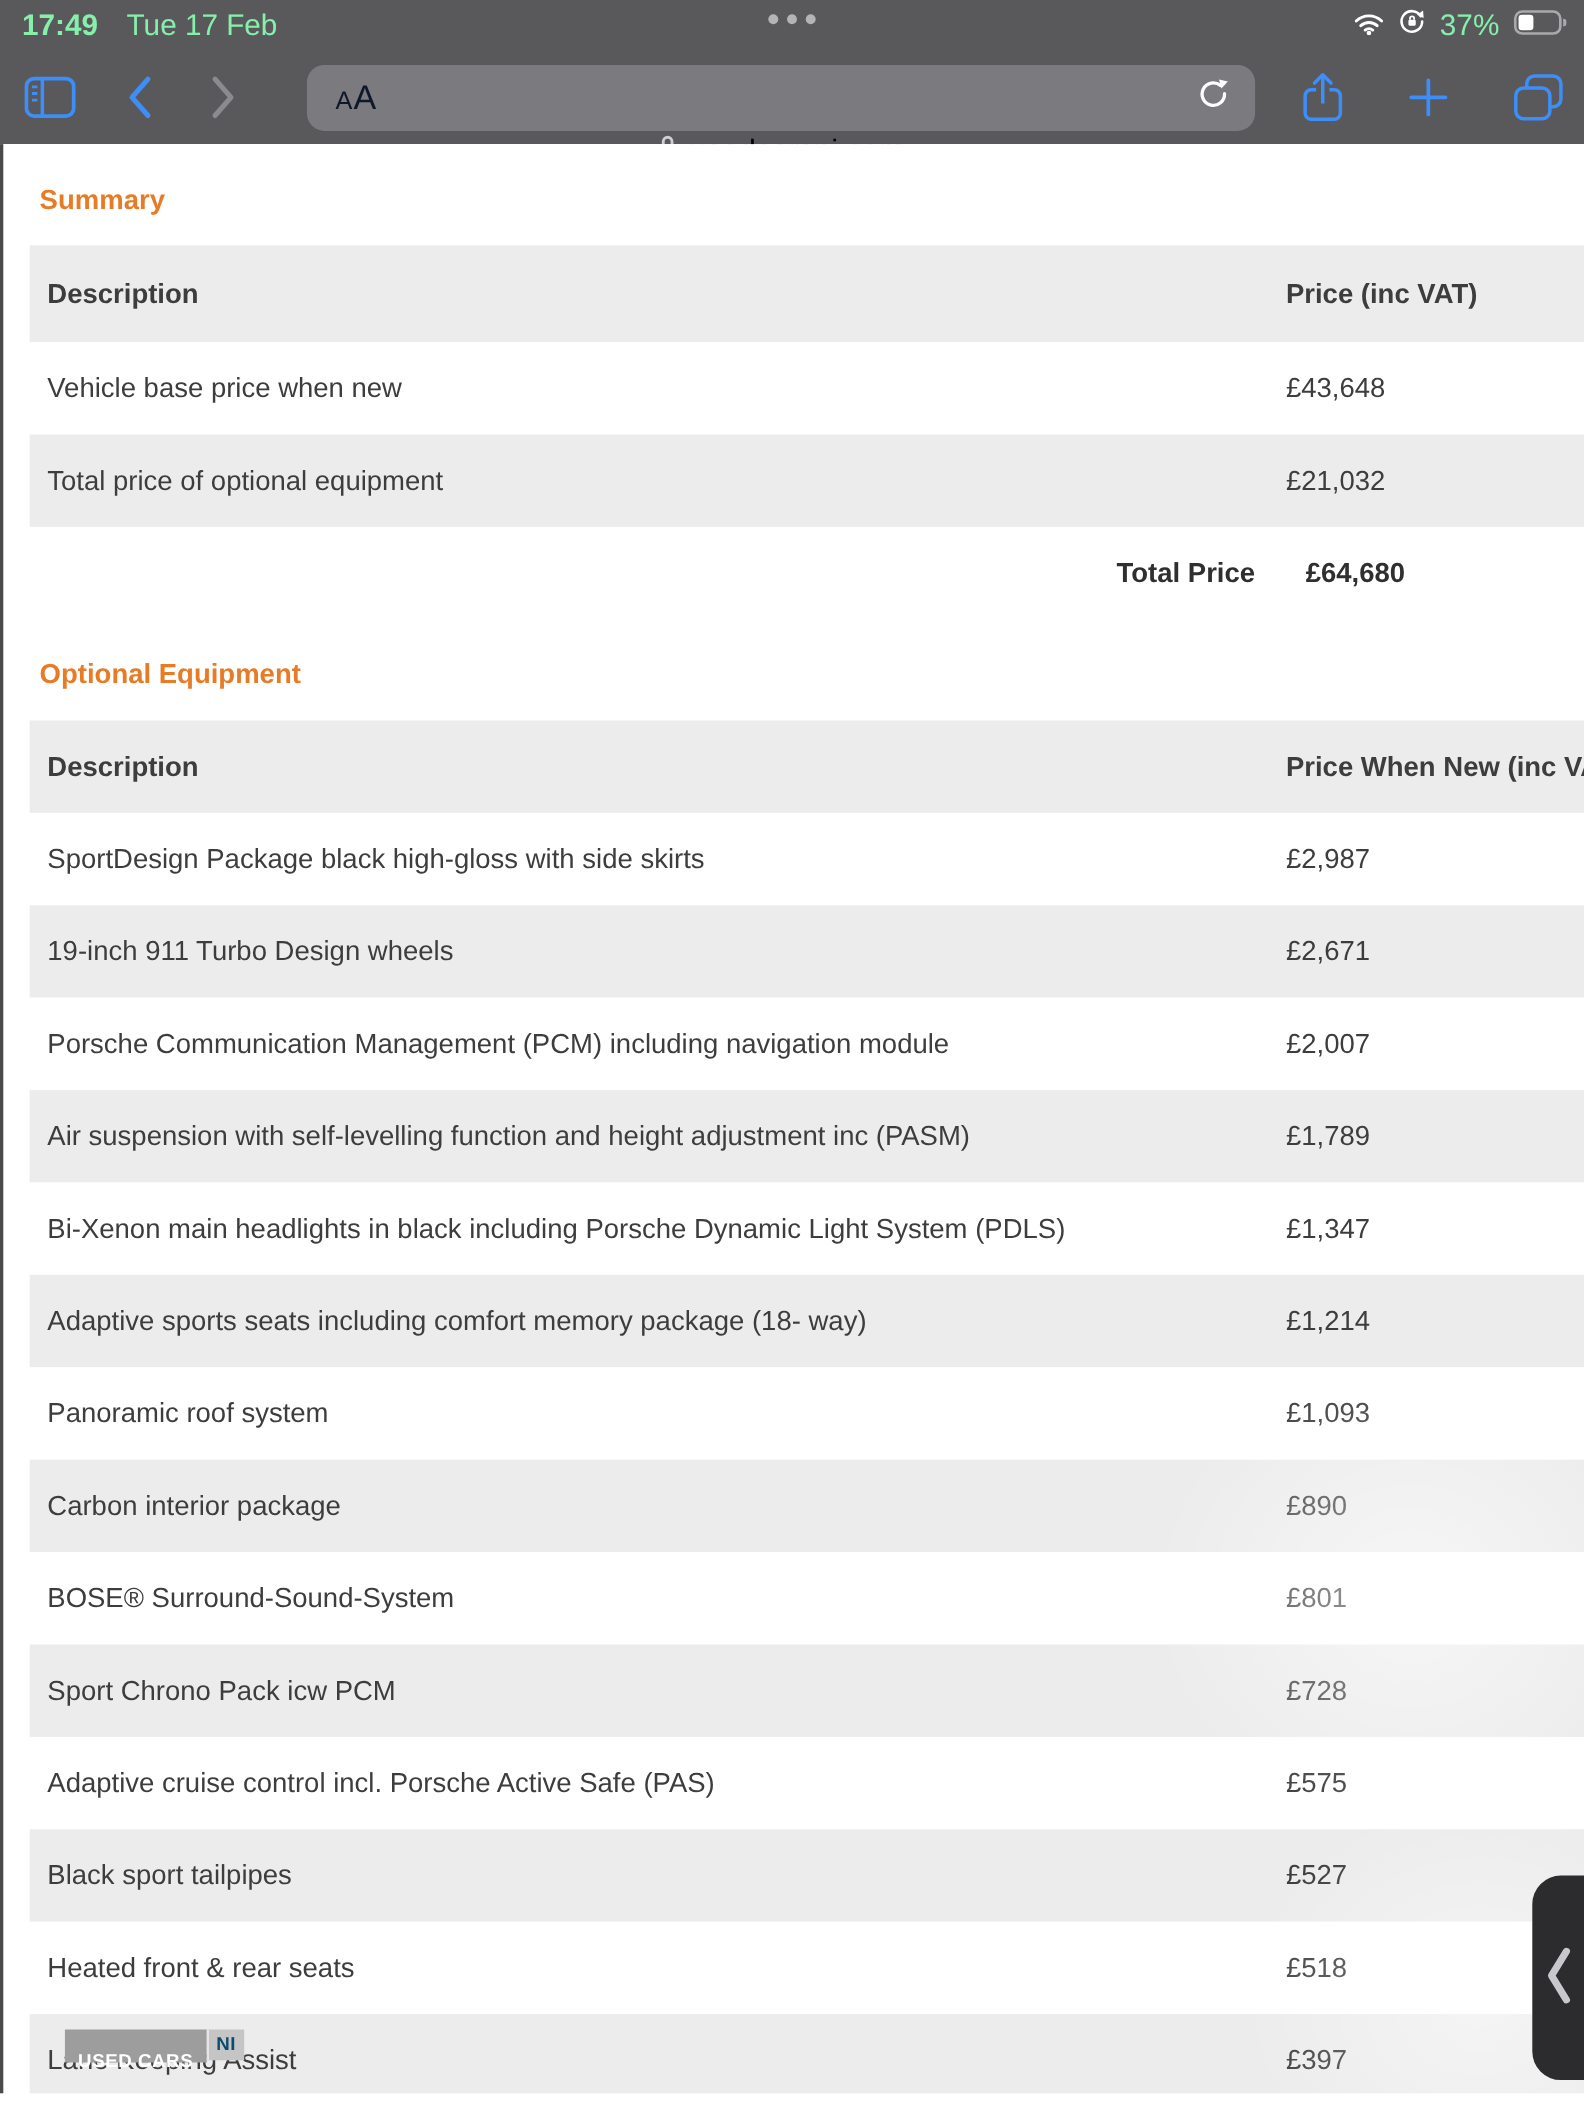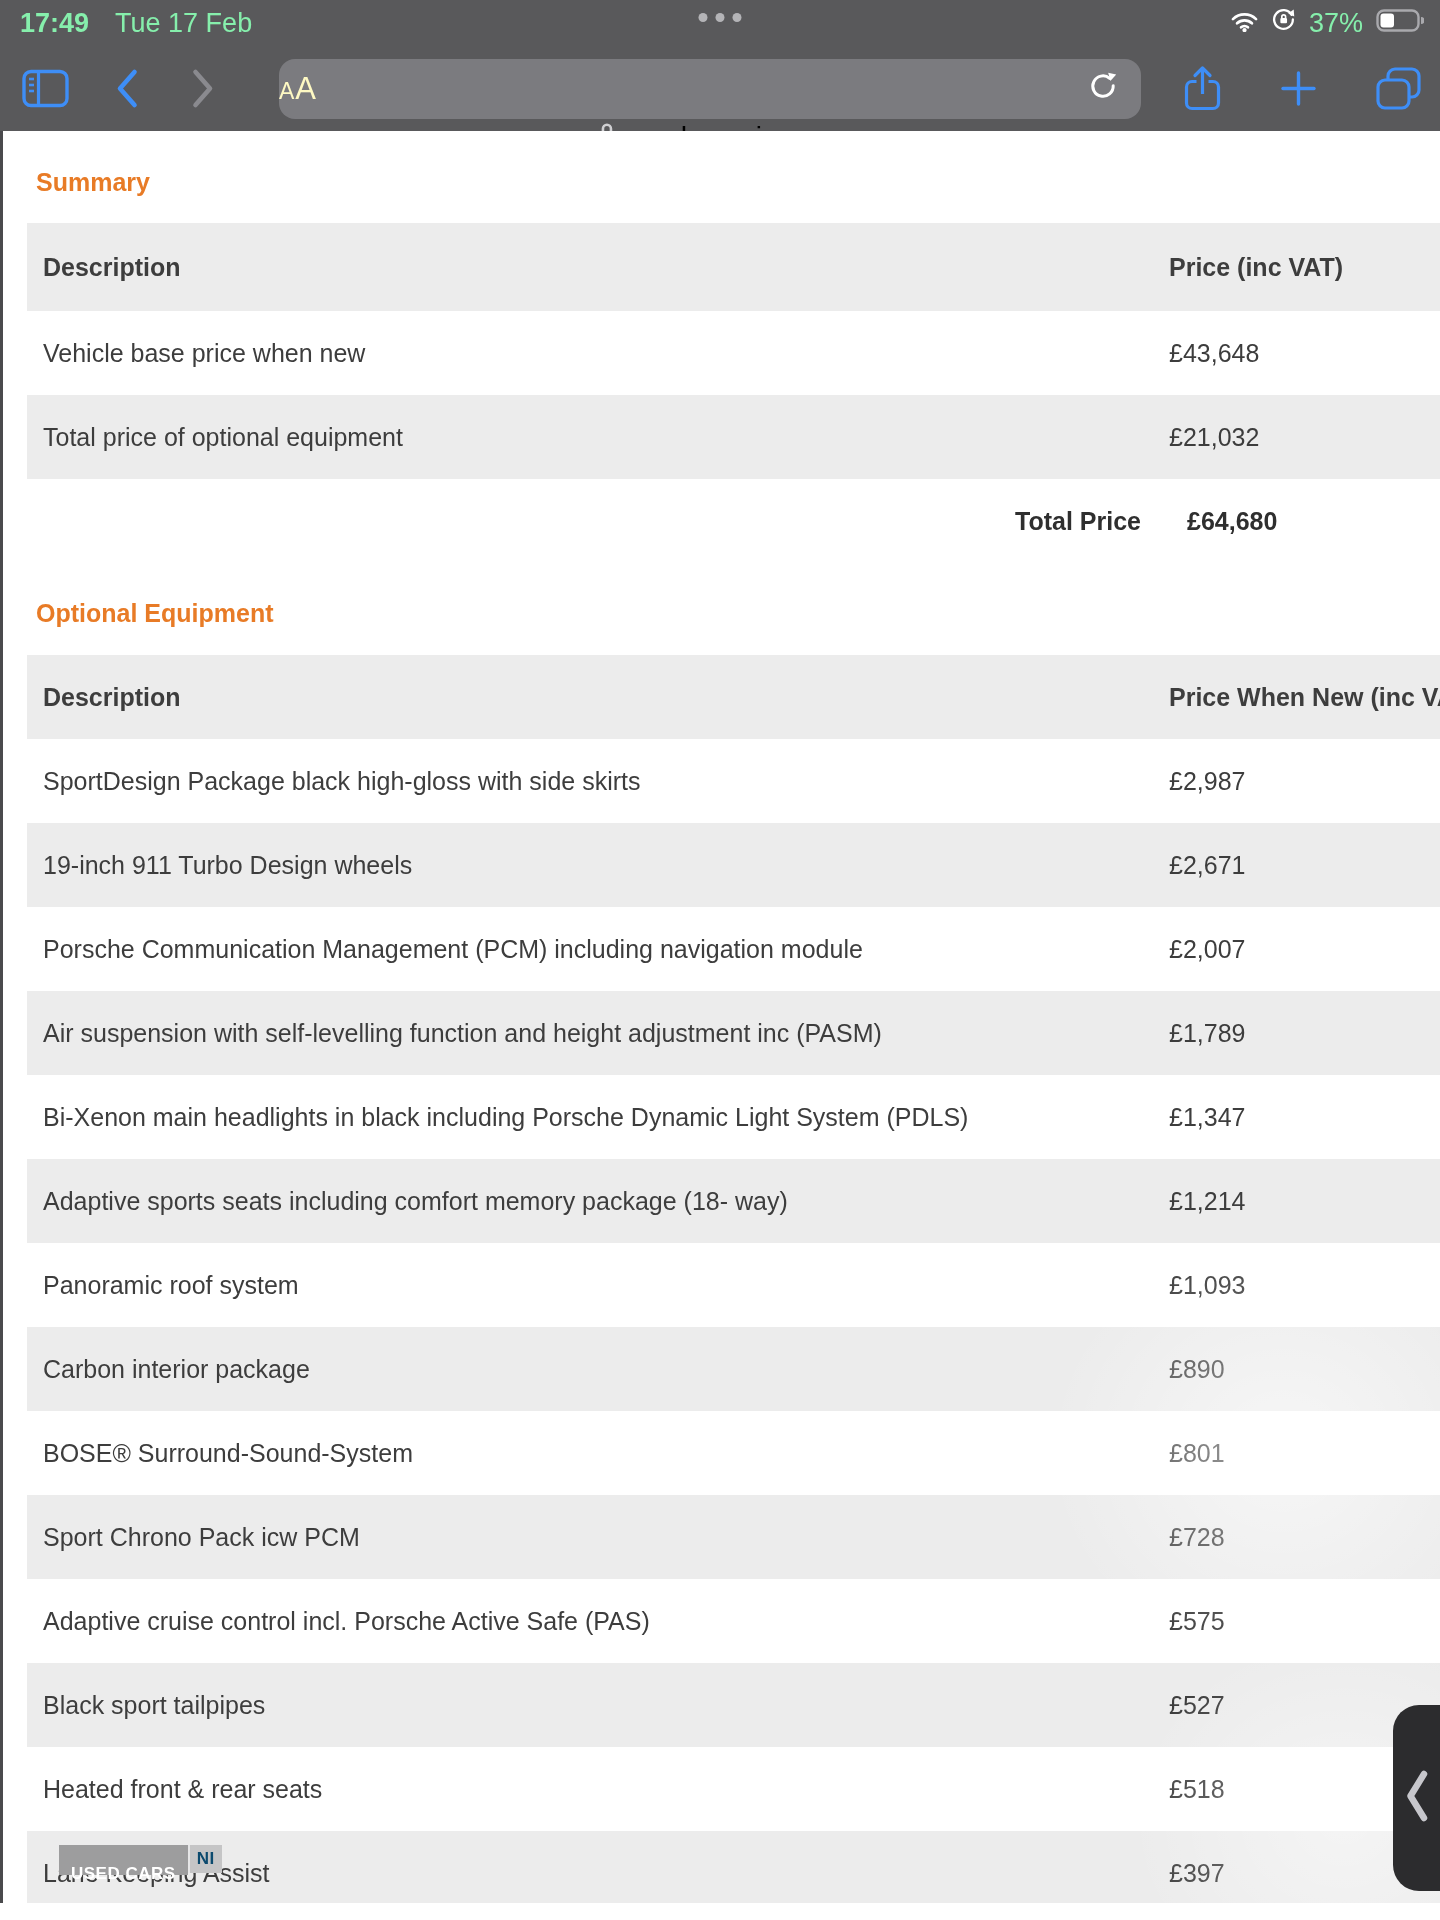--- a/index.html
+++ b/index.html
@@ -17,21 +17,21 @@
   .status-dots{position:absolute;left:50%;top:13px;transform:translateX(-50%);display:flex;gap:8px;}
   .status-dots i{width:9px;height:9px;border-radius:50%;background:#b4b4b7;display:block;}
   .status-right{display:flex;align-items:center;gap:13px;}
   .battery-pct{font-weight:400;}
   .toolbar-row{height:85px;display:flex;align-items:center;padding:0 22px;}
   .tb-icon{display:flex;align-items:center;justify-content:center;}
   .sp-back{margin-left:44px;}
   .sp-fwd{margin-left:50px;}
   .url-pill{margin-left:62px;flex:0 0 862px;height:60px;border-radius:16px;background:#7b7b7f;
     display:flex;align-items:center;position:relative;color:#ffffff;}
-  .aa{font-size:31px;color:#fef9c3;letter-spacing:1px;}
+  .aa{font-size:31px;color:#0f172a;margin-left:26px;letter-spacing:1px;}
   .aa::first-letter{font-size:23px;}
   .url-center{position:absolute;left:50%;top:50%;transform:translate(-50%,-50%);
     display:flex;align-items:center;gap:10px;font-size:28px;color:#000000;margin-top:48px;}
   .reload{position:absolute;right:22px;top:50%;transform:translateY(-50%);}
   .sp-share{margin-left:42px;}
   .sp-plus{margin-left:58px;}
   .sp-tabs{margin-left:58px;}
   
   .page{position:relative;height:1772px;background:#fff;border-left:3px solid #4a4a4d;overflow:hidden;}
   .section-heading{margin:0;color:#e87b26;font-size:25px;font-weight:700;}

